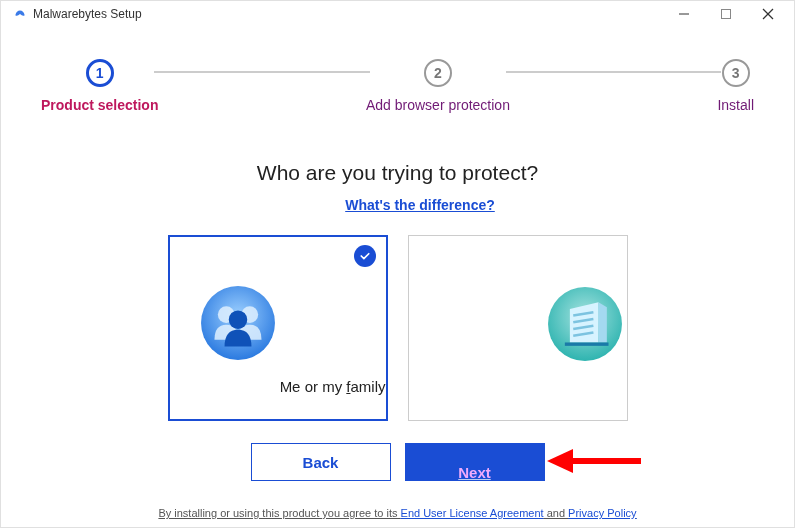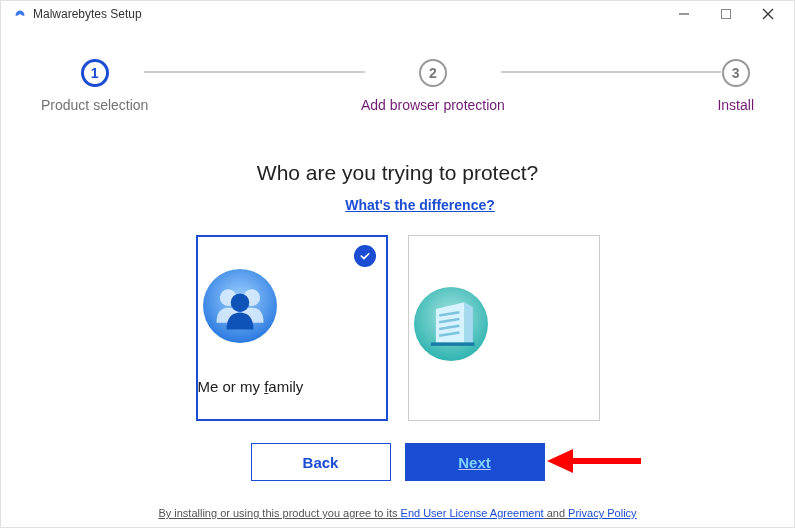--- a/index.html
+++ b/index.html
@@ -12,37 +12,37 @@
     .win-controls { display: flex; gap: 6px; }
     .win-btn { width: 36px; height: 24px; display: flex; align-items: center; justify-content: center; cursor: pointer; }
     .win-btn svg { width: 12px; height: 12px; }
 
     .stepper { display: flex; align-items: center; justify-content: center; margin-top: 28px; padding: 0 40px; }
     .step { display: flex; flex-direction: column; align-items: center; position: relative; }
     .step-circle { width: 28px; height: 28px; border-radius: 50%; display: flex; align-items: center; justify-content: center; font-size: 14px; font-weight: 600; background: #fff; z-index: 2; }
     .step.active .step-circle { border: 3px solid #1a4dd4; color: #1a4dd4; }
     .step:not(.active) .step-circle { border: 2px solid #999; color: #777; }
     .step-label { font-size: 14px; margin-top: 10px; color: #701a75; white-space: nowrap; }
-    .step.active .step-label { color: #737373; font-weight: 400; }
+    .step.active .step-label { color: #be185d; font-weight: 700; }
     .step-line { height: 2px; background: #ccc; flex: 1; margin: 0 -4px; margin-bottom: 28px; z-index: 1; min-width: 90px; }
 
     .main-heading { text-align: center; font-size: 21px; font-weight: 400; color: #222; margin-top: 48px; }
     .diff-link { display: block; text-align: center; margin-top: 12px; color: #1a4dd4; font-weight: 700; font-size: 14px; text-decoration: underline; cursor: pointer; padding-left: 45px; }
 
     .options { display: flex; justify-content: center; gap: 20px; margin-top: 22px; }
-    .option-card { width: 192px; height: 186px; border: 1px solid #ccc; display: flex; flex-direction: column; align-items: flex-start; justify-content: flex-end; padding-bottom: 24px; position: relative; cursor: pointer; background: #fff; }
+    .option-card { width: 220px; height: 186px; border: 1px solid #ccc; display: flex; flex-direction: row; align-items: flex-end; justify-content: flex-end; padding-bottom: 24px; position: relative; cursor: pointer; background: #fff; }
     .option-card.selected { border: 2px solid #1a4dd4; }
     .check-badge { position: absolute; top: 8px; right: 10px; width: 22px; height: 22px; border-radius: 50%; background: #1a4dd4; display: flex; align-items: center; justify-content: center; }
     .option-icon { width: 84px; height: 84px; margin-bottom: 30px; }
     .option-label { font-size: 15px; color: #222; }
 
     .actions { display: flex; justify-content: center; gap: 14px; margin-top: 22px; }
     .btn { width: 140px; height: 38px; font-size: 15px; font-weight: 700; cursor: pointer; display: flex; align-items: center; justify-content: center; }
     .btn-back { background: #fff; color: #1a4dd4; border: 1.5px solid #1a4dd4; }
-    .btn-next { background: #1a4dd4; color: #7dd3fc; border: none; }
+    .btn-next { background: #1a4dd4; color: #f0abfc; border: none; align-items: flex-end; }
     .btn-next span { text-decoration: underline; text-decoration-color: rgba(255,255,255,0.7); }
 
     .footer { text-align: center; font-size: 11px; color: #555; margin-top: 26px; text-decoration: underline; }
     .footer a { color: #1a4dd4; text-decoration: underline; cursor: pointer; }
 
     .arrow { position: absolute; left: 544px; top: 440px; pointer-events: none; }
   </style>
 </head>
 <body>
 

